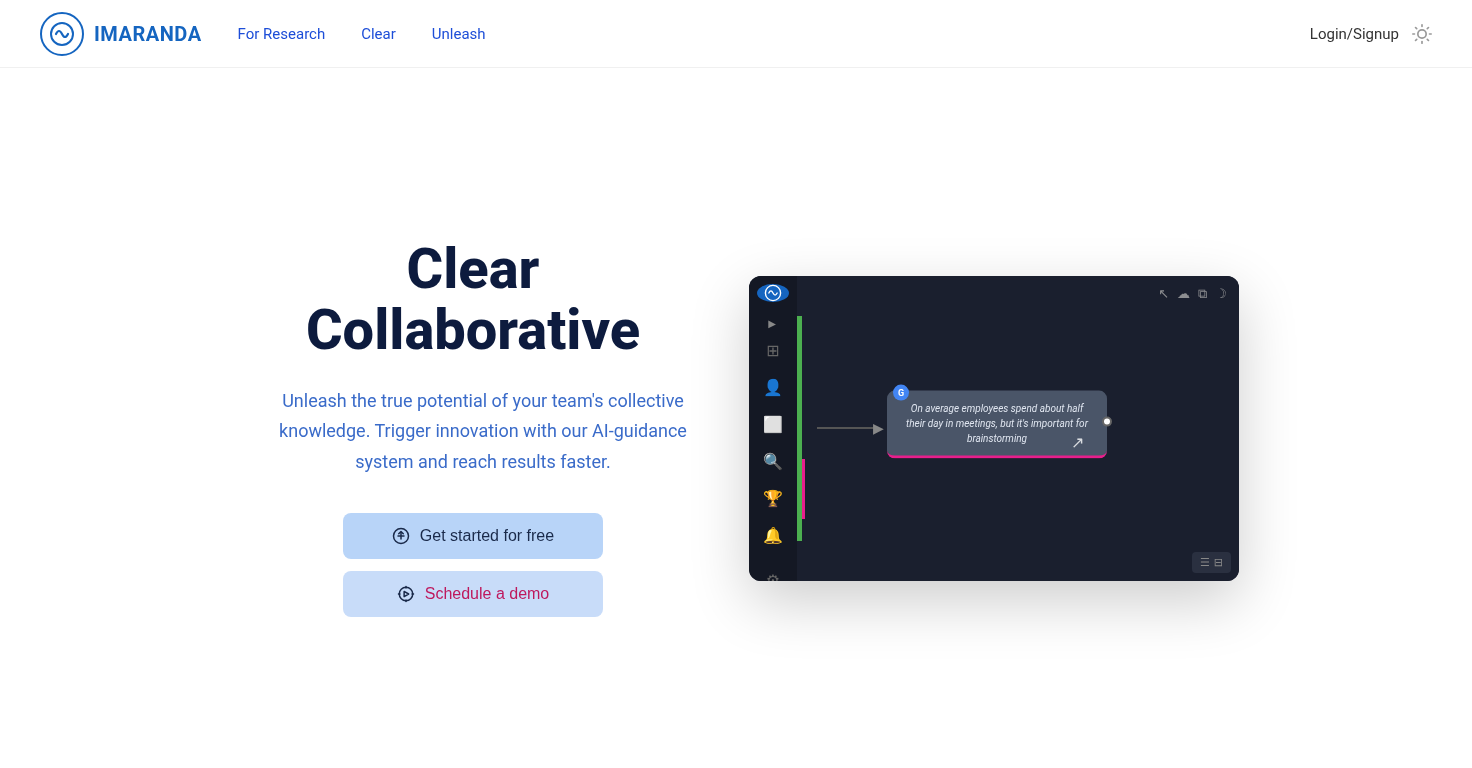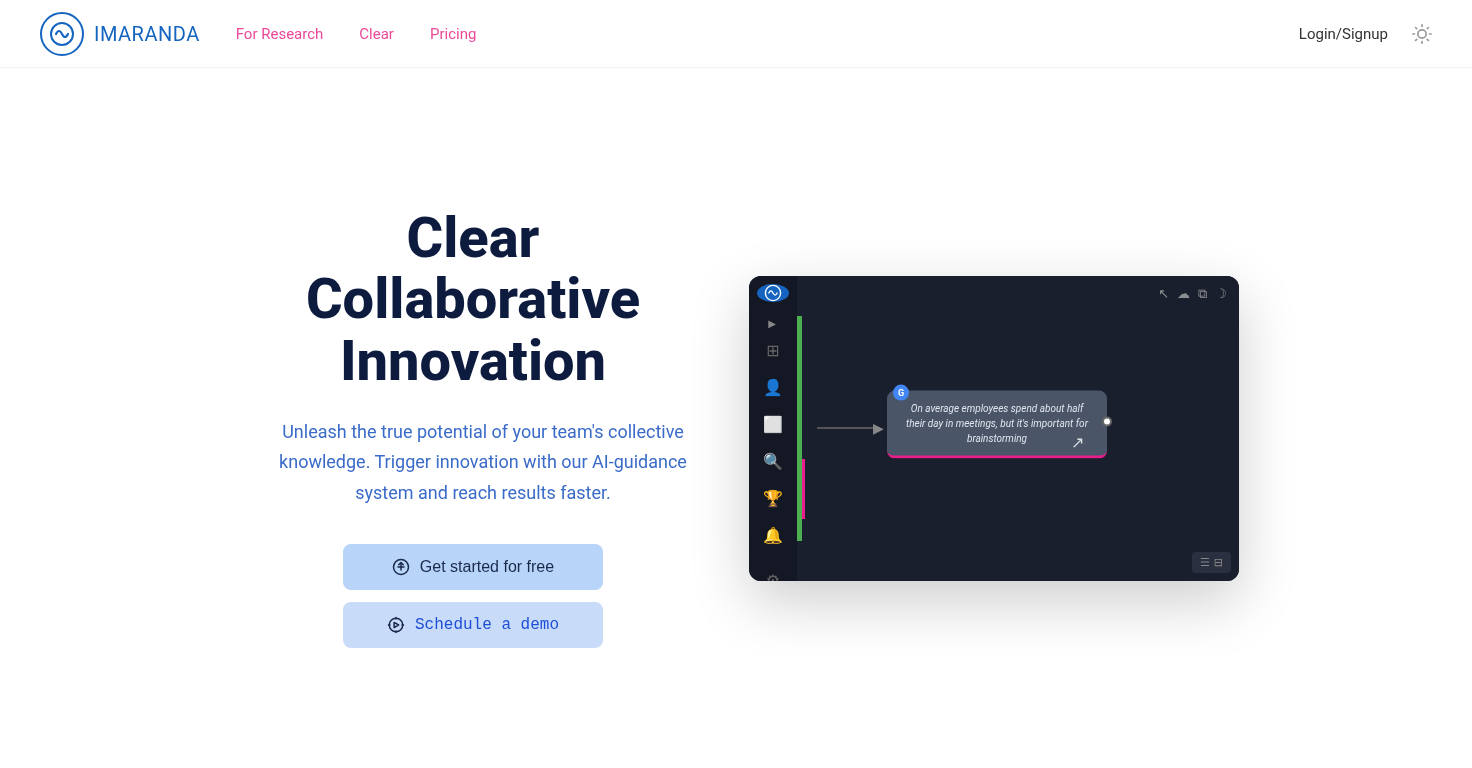--- a/index.html
+++ b/index.html
@@ -12,23 +12,23 @@
       position: sticky; top: 0; background: #fff; z-index: 100;
     }
     .nav-left { display: flex; align-items: center; gap: 36px; }
     .logo { display: flex; align-items: center; gap: 10px; text-decoration: none; }
     .logo-icon {
       width: 44px; height: 44px; border-radius: 50%; border: 2.5px solid #1565c0;
       display: flex; align-items: center; justify-content: center;
       background: #fff;
     }
     .logo-icon svg { width: 26px; height: 26px; }
-    .logo-text { font-size: 20px; font-weight: 400; color: #1565c0; letter-spacing: 0.5px; }
-    .nav-link { font-size: 15px; color: #ec4899; text-decoration: none; cursor: pointer; }
-    .nav-right { display: flex; align-items: center; gap: 24px; }
+    .logo-text { font-size: 20px; font-weight: 700; color: #1565c0; letter-spacing: 0.5px; }
+    .nav-link { font-size: 15px; color: #1d4ed8; text-decoration: none; cursor: pointer; }
+    .nav-right { display: flex; align-items: center; gap: 13px; }
     .login-link { font-size: 15px; color: #333; text-decoration: none; cursor: pointer; }
     .theme-btn {
       background: none; border: none; cursor: pointer; font-size: 18px; color: #666;
       display: flex; align-items: center;
     }
 
     
     .hero {
       display: flex; align-items: center; justify-content: center;
       padding: 60px 80px 40px;
@@ -44,21 +44,21 @@
       margin-bottom: 36px;
       margin-left: 20px;
     }
     .hero-buttons { display: flex; flex-direction: column; align-items: center; gap: 12px; }
     .btn-primary, .btn-secondary {
       width: 260px; padding: 14px 24px; border-radius: 8px; border: none;
       font-size: 16px; cursor: pointer; display: flex; align-items: center;
       justify-content: center; gap: 10px; font-weight: 500;
     }
     .btn-primary { background: #b8d4f8; color: #1a2a4a; }
-    .btn-secondary { background: #c8dcf9; color: #1d4ed8; font-family: Liberation Mono, monospace; }
+    .btn-secondary { background: #c8dcf9; color: #be185d; }
 
     
     .app-mockup {
       width: 490px; height: 305px; background: #1a1f2e; border-radius: 12px;
       overflow: hidden; position: relative; flex-shrink: 0;
       box-shadow: 0 20px 60px rgba(0,0,0,0.2);
     }
     .mockup-toolbar {
       position: absolute; top: 0; right: 0; height: 36px;
       display: flex; align-items: center; gap: 8px; padding: 0 12px;
@@ -136,21 +136,21 @@
       <div class="logo-icon">
         <svg viewBox="0 0 26 26" fill="none" xmlns="http://www.w3.org/2000/svg">
           <circle cx="13" cy="13" r="11" stroke="#1565c0" stroke-width="2" fill="none"></circle>
           <path d="M7 13 Q10 7 13 13 Q16 19 19 13" stroke="#1565c0" stroke-width="2.2" fill="none" stroke-linecap="round"></path>
         </svg>
       </div>
       <span class="logo-text">IMARANDA</span>
     </a>
     <a class="nav-link" href="#">For Research</a>
     <a class="nav-link" href="#">Clear</a>
-    <a class="nav-link" href="#">Pricing</a>
+    <a class="nav-link" href="#">Unleash</a>
   </div>
   <div class="nav-right">
     <a class="login-link" href="#">Login/Signup</a>
     <button class="theme-btn">
       <svg width="20" height="20" viewBox="0 0 24 24" fill="none" stroke="#999" stroke-width="2" stroke-linecap="round" stroke-linejoin="round">
         <circle cx="12" cy="12" r="5"></circle>
         <line x1="12" y1="1" x2="12" y2="3"></line>
         <line x1="12" y1="21" x2="12" y2="23"></line>
         <line x1="4.22" y1="4.22" x2="5.64" y2="5.64"></line>
         <line x1="18.36" y1="18.36" x2="19.78" y2="19.78"></line>
@@ -160,21 +160,20 @@
         <line x1="18.36" y1="5.64" x2="19.78" y2="4.22"></line>
       </svg>
     </button>
   </div>
 </nav>
 
 <section class="hero">
   <div class="hero-text">
     <h1 class="hero-title">
       <span>Clear Collaborative</span><br>
-      <span>Innovation</span>
     </h1>
     <p class="hero-subtitle">Unleash the true potential of your team's collective knowledge. Trigger innovation with our AI-guidance system and reach results faster.</p>
     <div class="hero-buttons">
       <button class="btn-primary">
         <svg width="18" height="18" viewBox="0 0 24 24" fill="none" stroke="#1a2a4a" stroke-width="2" stroke-linecap="round" stroke-linejoin="round">
           <circle cx="12" cy="12" r="10"></circle>
           <path d="M8 12h8M12 8v8"></path>
           <path d="M15 9l-3-3-3 3"></path>
         </svg>
         <span>Get started for free</span>

